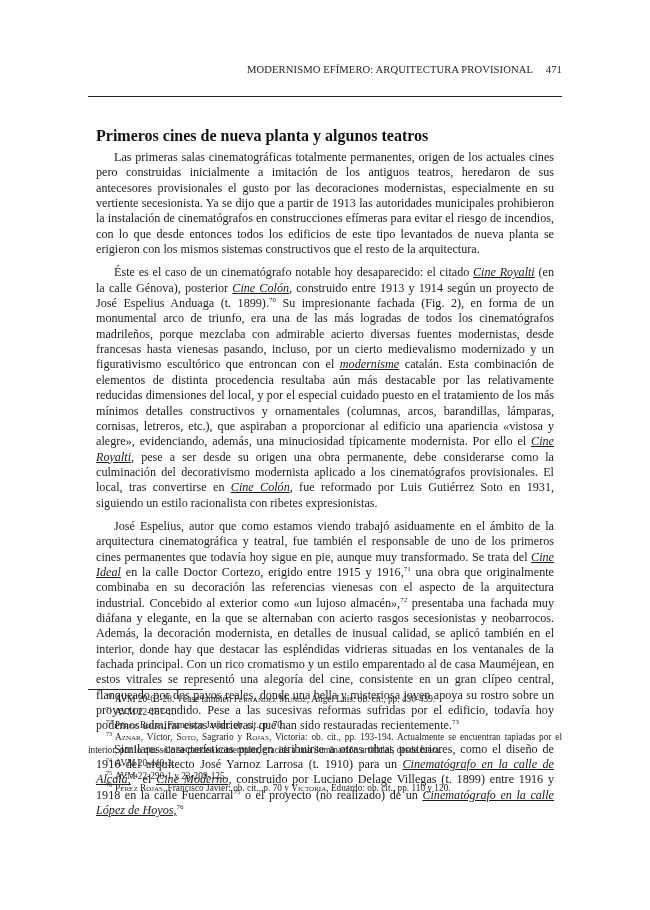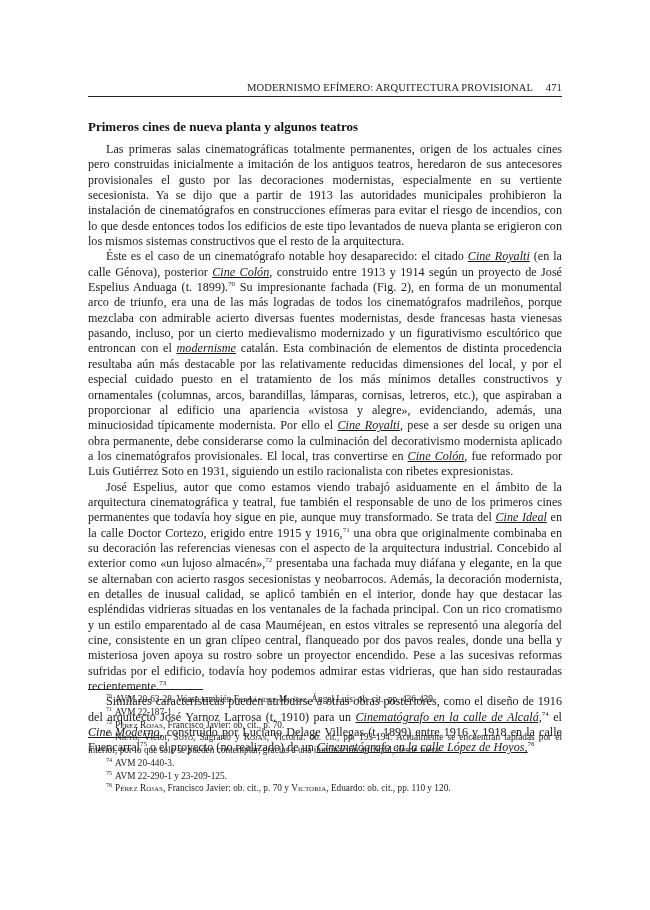--- a/index.html
+++ b/index.html
@@ -6,21 +6,21 @@
   body {
     width: 650px; height: 910px;
     background: #ffffff;
     position: relative;
     overflow: hidden;
     font-family: "Liberation Serif", "DejaVu Serif", serif;
     color: #1a1a1a;
   }
   .running-head {
     position: absolute;
-    top: 82px;
+    top: 64px;
     left: 88px;
     width: 474px;
     text-align: right;
     font-size: 10.6px;
     letter-spacing: 0.1px;
     color: #222;
   }
   .running-head .title { margin-right: 10px; }
   .head-rule {
     position: absolute;
@@ -29,36 +29,36 @@
     width: 474px;
     height: 0;
     border-top: 1.2px solid #222;
   }
   .section-heading {
     position: absolute;
     top: 119px;
     left: 88px;
     width: 474px;
     font-weight: bold;
-    font-size: 13px;
-    margin: 0;
+    font-size: 16px;
+    margin: 8px;
     color: #111;
   }
   .body-text {
     position: absolute;
     top: 142px;
     left: 88px;
     width: 474px;
     font-size: 12.15px;
     line-height: 15.35px;
     text-align: justify;
     hyphens: manual;
   }
   .body-text p {
-    margin: 0;
+    margin: 8px;
     text-indent: 18px;
   }
   sup {
     font-size: 7px;
     line-height: 0;
     vertical-align: 5px;
   }
   em { font-style: italic; text-decoration: underline; }
   .sc { font-variant: small-caps; }
   .fn-rule {
@@ -105,17 +105,17 @@
   <p>José Espelius, autor que como estamos viendo trabajó asiduamente en el ámbito de la arquitectura cinematográfica y teatral, fue también el responsable de uno de los primeros cines permanentes que todavía hoy sigue en pie, aunque muy transformado. Se trata del <em>Cine Ideal</em> en la calle Doctor Cortezo, erigido entre 1915 y 1916,<sup>71</sup> una obra que originalmente combinaba en su decoración las referencias vienesas con el aspecto de la arquitectura industrial. Concebido al exterior como «un lujoso almacén»,<sup>72</sup> presentaba una fachada muy diáfana y elegante, en la que se alternaban con acierto rasgos secesionistas y neobarrocos. Además, la decoración modernista, en detalles de inusual calidad, se aplicó también en el interior, donde hay que destacar las espléndidas vidrieras situadas en los ventanales de la fachada principal. Con un rico cromatismo y un estilo emparentado al de casa Mauméjean, en estos vitrales se representó una alegoría del cine, consistente en un gran clípeo central, flanqueado por dos pavos reales, donde una bella y misteriosa joven apoya su rostro sobre un proyector encendido. Pese a las sucesivas reformas sufridas por el edificio, todavía hoy podemos admirar estas vidrieras, que han sido restauradas recientemente.<sup>73</sup></p>
   <p>Similares características pueden atribuirse a otras obras posteriores, como el diseño de 1916 del arquitecto José Yarnoz Larrosa (t. 1910) para un <em>Cinematógrafo en la calle de Alcalá,</em><sup>74</sup> el <em>Cine Moderno</em>, construido por Luciano Delage Villegas (t. 1899) entre 1916 y 1918 en la calle Fuencarral<sup>75</sup> o el proyecto (no realizado) de un <em>Cinematógrafo en la calle López de Hoyos,</em><sup>76</sup></p>
 </div>
 
 <div class="fn-rule"></div>
 
 <div class="footnotes">
   <p class="fn"><sup>70</sup>AVM 20-63-28. Véase también <span class="sc">Fernández Muñoz</span>, Ángel Luis: ob. cit., pp. 436-439.</p>
   <p class="fn"><sup>71</sup>AVM 22-187-1.</p>
   <p class="fn"><sup>72</sup><span class="sc">Pérez Rojas</span>, Francisco Javier: ob. cit., p. 70.</p>
-  <p class="fn"><sup>73</sup><span class="sc">Nieto</span>, Víctor, <span class="sc">Soto</span>, Sagrario y <span class="sc">Rojas</span>, Victoria: ob. cit., pp. 193-194. Actualmente se encuentran tapiadas por el interior, por lo que sólo se pueden contemplar, gracias a una iluminación artificial, desde fuera.</p>
+  <p class="fn"><sup>73</sup><span class="sc">Aznar</span>, Víctor, <span class="sc">Soto</span>, Sagrario y <span class="sc">Rojas</span>, Victoria: ob. cit., pp. 193-194. Actualmente se encuentran tapiadas por el interior, por lo que sólo se pueden contemplar, gracias a una iluminación artificial, desde fuera.</p>
   <p class="fn"><sup>74</sup>AVM 20-440-3.</p>
   <p class="fn"><sup>75</sup>AVM 22-290-1 y 23-209-125.</p>
   <p class="fn"><sup>76</sup><span class="sc">Pérez Rojas</span>, Francisco Javier: ob. cit., p. 70 y <span class="sc">Victoria</span>, Eduardo: ob. cit., pp. 110 y 120.</p>
 </div>
 
 </body></html>

